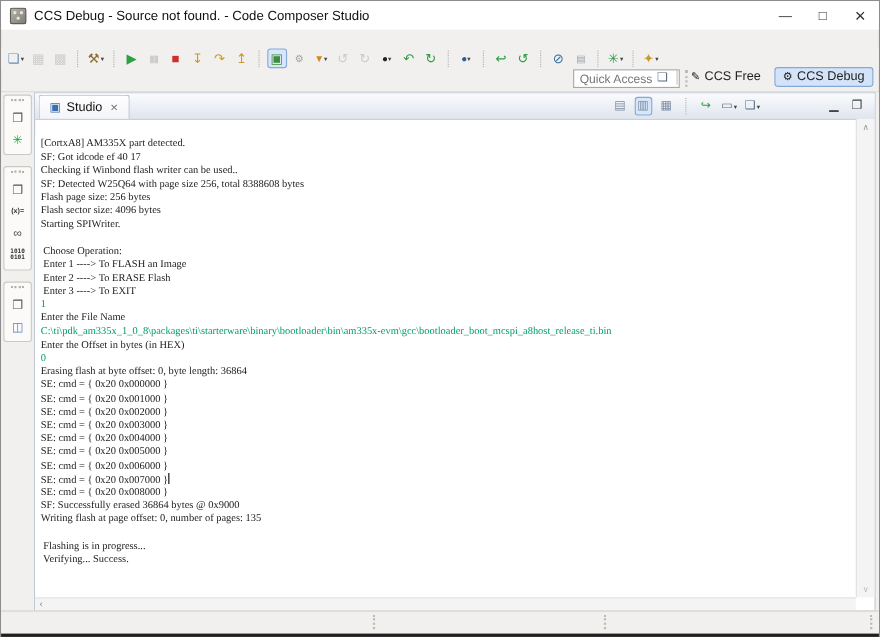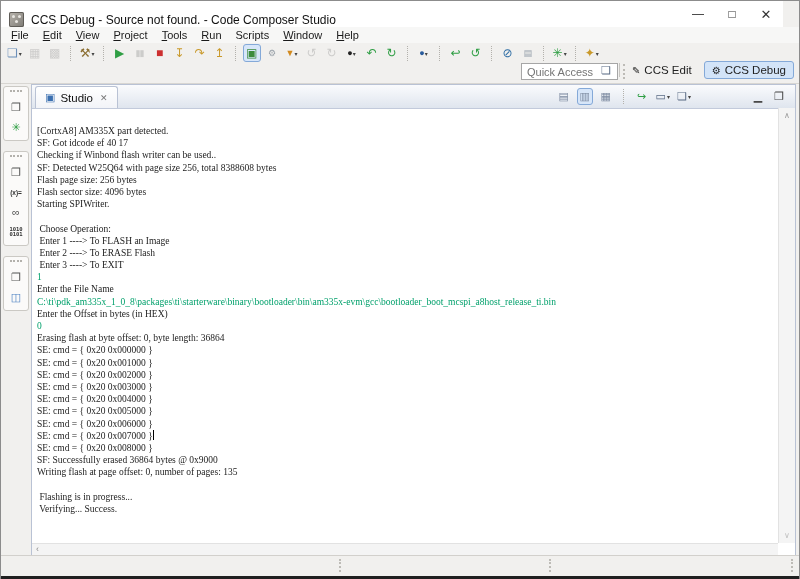--- a/index.html
+++ b/index.html
@@ -3,22 +3,22 @@
 <meta charset="utf-8">
 <style>
   html,body{margin:0;padding:0;}
   body{width:800px;height:579px;overflow:hidden;font-family:"Liberation Sans",sans-serif;
        -webkit-font-smoothing:antialiased;}
   .window{position:relative;width:800px;height:579px;box-sizing:border-box;
           background:#f1f0ee;border:1px solid #8c8c8c;border-bottom:none;}
   .bottom-edge{position:absolute;left:0;right:0;bottom:0;height:3px;background:#1f1f1f;}
 
   
-  .titlebar{position:absolute;top:0;left:0;right:16px;height:26px;background:#ffffff;
-            display:flex;align-items:flex-end;padding:0 0 0 8px;}
+  .titlebar{position:absolute;top:0;left:0;right:0;height:26px;background:#ffffff;
+            display:flex;align-items:center;padding:0 0 0 8px;}
   .app-icon{width:15px;height:15px;margin-right:7px;border-radius:2px;
             background:linear-gradient(135deg,#b9b5ae,#7d7a74);
             box-shadow:inset 0 0 0 1px #5f5c57;position:relative;}
   .app-icon:after{content:"";position:absolute;left:3px;top:3px;width:3px;height:3px;
             background:#e8e6e1;border-radius:50%;box-shadow:6px 0 0 #e8e6e1,3px 5px 0 #e8e6e1;}
   .title-text{font-size:12px;color:#111;}
   .win-controls{margin-left:auto;display:flex;height:100%;}
   .win-btn{width:34px;height:100%;display:flex;align-items:center;justify-content:center;
            font-size:12px;color:#333;}
   .win-btn.close{font-size:13px;}
@@ -123,31 +123,20 @@
   <div class="titlebar">
     <div class="app-icon"></div>
     <div class="title-text">CCS Debug - Source not found. - Code Composer Studio</div>
     <div class="win-controls">
       <div class="win-btn">—</div>
       <div class="win-btn">□</div>
       <div class="win-btn close">✕</div>
     </div>
   </div>
 
-  <div class="menubar">
-      <span class="menu-item"><u>F</u>ile</span>
-      <span class="menu-item"><u>E</u>dit</span>
-      <span class="menu-item"><u>V</u>iew</span>
-      <span class="menu-item"><u>P</u>roject</span>
-      <span class="menu-item"><u>T</u>ools</span>
-      <span class="menu-item"><u>R</u>un</span>
-      <span class="menu-item">Scripts</span>
-      <span class="menu-item"><u>W</u>indow</span>
-      <span class="menu-item"><u>H</u>elp</span>
-    </div>
 
   <div class="toolbar1">
       <span class="tbtn">
         <span class="glyph" style="color: rgb(108, 143, 184);">❏</span>
         <span class="dd">▾</span>
       </span>
       <span class="tbtn dim">
         <span class="glyph" style="color: rgb(138, 138, 138);">▦</span>
       </span>
       <span class="tbtn dim">
@@ -236,21 +225,21 @@
     </div>
 
   <div class="toolbar2">
     <input class="quick-access" placeholder="Quick Access" style="">
     <div class="qa-handle"></div>
     <div class="persp-bar">
       <span class="persp-open">❏</span>
       <span class="persp-sep"></span>
       <span class="persp">
         <span class="picon">✎</span>
-        <span>CCS Edit</span>
+        <span>CCS Free</span>
       </span>
       <span class="persp sel">
         <span class="picon">⚙</span>
         <span>CCS Debug</span>
       </span>
     </div>
   </div>
 
   <div class="main">
     <div class="rail">

